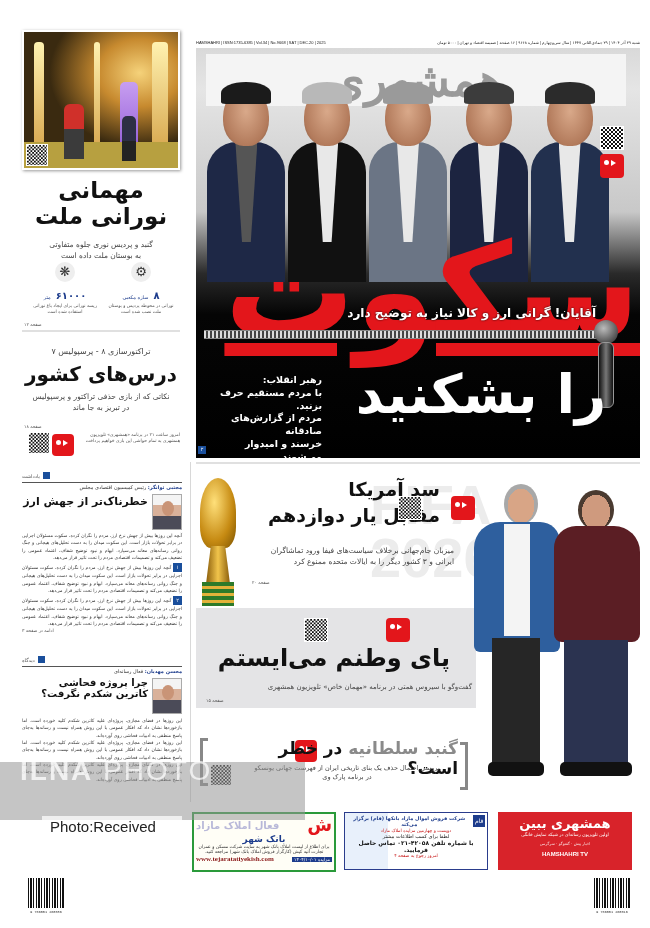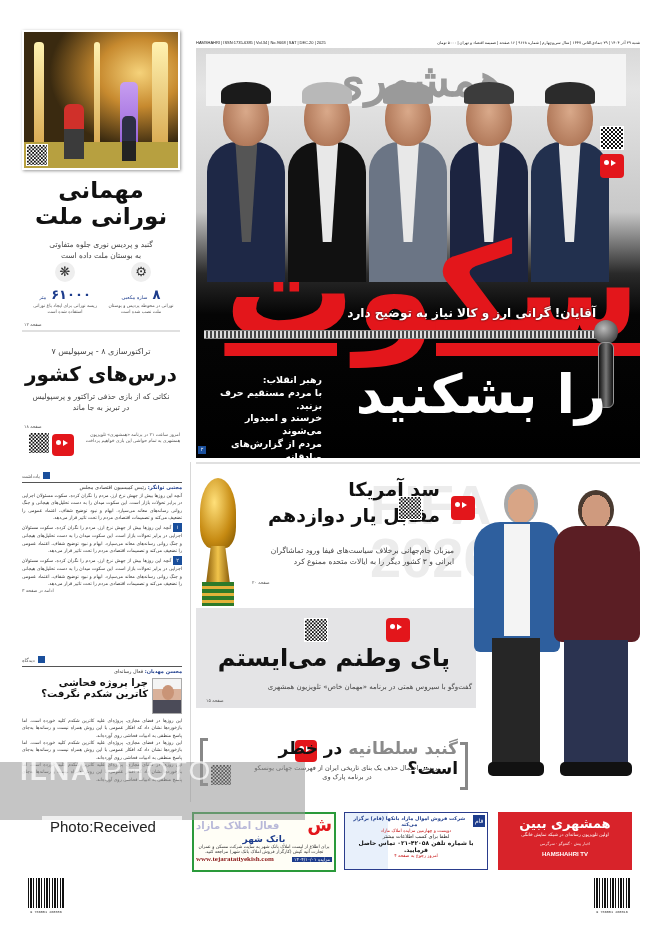--- a/index.html
+++ b/index.html
@@ -41,21 +41,21 @@
   .photo-lights .man1 { position: absolute; left: 40px; top: 72px; width: 20px; height: 55px; background: linear-gradient(180deg, #d0302a 0 45%, #3b3b3b 45%); border-radius: 6px 6px 0 0; }
   .photo-lights .man2 { position: absolute; left: 98px; top: 84px; width: 14px; height: 45px; background: linear-gradient(180deg, #2d2f45 0 55%, #232323 55%); border-radius: 5px 5px 0 0; }
   .qr-small { width: 22px; height: 22px; background: repeating-conic-gradient(#111 0 25%, #fff 0 50%) 0 0/3.5px 3.5px; border: 1px solid #fff; }
 
   .title-black { font-weight: bold; color: #111; direction: rtl; text-align: center; line-height: 1.05; }
   .small-gray { font-size: 7.5px; color: #444; direction: rtl; text-align: center; line-height: 1.45; }
   .tiny { font-size: 4.5px; color: #555; direction: rtl; line-height: 1.4; }
 
   .stat { position: absolute; width: 74px; text-align: center; direction: rtl; }
   .stat .icon { width: 20px; height: 20px; margin: 0 auto 2px; border-radius: 50%; background: #eee; font-size: 13px; line-height: 20px; color: #333; }
-  .stat .num { font-size: 13px; font-weight: bold; color: #1d3c8c; }
+  .stat .num { font-size: 10px; font-weight: bold; color: #1d3c8c; }
   .stat .unit { font-size: 5px; color: #1d3c8c; }
 
   .divider-h { height: 2px; background: #e0e0e0; }
 
   
   .tv { display: inline-block; width: 20px; height: 20px; background: #e3161b; border-radius: 4px; position: relative; }
   .tv::before { content: ""; position: absolute; left: 4px; top: 6px; width: 5px; height: 5px; background: #fff; border-radius: 50%; }
   .tv::after { content: ""; position: absolute; left: 11px; top: 6px; width: 0; height: 0; border-left: 5px solid #fff; border-top: 3px solid transparent; border-bottom: 3px solid transparent; }
 
   
@@ -146,22 +146,22 @@
   <div class="abs zipper"></div>
   <div class="abs zip-pull">
       <div class="knob"></div>
       <div class="tab"></div>
     </div>
   <div class="abs big-white">را بشکنید</div>
 
   <div class="abs leader-quote">
     <div>رهبر انقلاب:</div>
     <div>با مردم مستقیم حرف بزنید.</div>
+    <div>مردم از گزارش‌های صادقانه</div>
     <div>خرسند و امیدوار می‌شوند</div>
-    <div>مردم از گزارش‌های صادقانه</div>
   </div>
   <div class="abs page-num-hero">۲</div>
 </div>
 
 
 <div class="abs photo-lights">
   <div class="tree" style="left:10px;"></div>
   <div class="tree" style="left:128px;width:16px;"></div>
   <div class="tree" style="left:70px;width:6px;"></div>
   <div class="purple"></div>
@@ -203,20 +203,24 @@
 <div class="abs tv" style="left:52px;top:432px;width:22px;height:22px;"></div>
 <div class="abs tiny" style="left:80px;top:432px;width:100px;text-align:right;">امروز ساعت ۲۱ در برنامه «همشهری» تلویزیون همشهری به تمام حواشی این بازی خواهیم پرداخت</div>
 
 
 <div class="abs opinion" style="top:472px;">
   <div class="sect-tag">
       <span class="sq"></span>
       <span>یادداشت</span>
     </div>
   <div class="author-line" style="margin-top:3px;"><b>مجتبی توانگر:</b> <span>رئیس کمیسیون اقتصادی مجلس</span></div>
+  <div style="display:flex;justify-content:space-between;margin-top:4px;direction:rtl;">
+    <div class="headshot"></div>
+    <div class="title-black" style="font-size:11px;flex:1;padding-right:4px;text-align:right;margin-top:2px;">خطرناک‌تر از جهش ارز</div>
+  </div>
   <div class="body-text" style="margin-top:2px;">آنچه این روزها بیش از جهش نرخ ارز، مردم را نگران کرده، سکوت مسئولان اجرایی در برابر تحولات بازار است. این سکوت میدان را به دست تحلیل‌های هیجانی و جنگ روانی رسانه‌های معاند می‌سپارد. ابهام و نبود توضیح شفاف، اعتماد عمومی را تضعیف می‌کند و تصمیمات اقتصادی مردم را تحت تاثیر قرار می‌دهد.</div>
   <div class="body-text" style="margin-top:2px;"><span class="num-box">۱</span> <span>آنچه این روزها بیش از جهش نرخ ارز، مردم را نگران کرده، سکوت مسئولان اجرایی در برابر تحولات بازار است. این سکوت میدان را به دست تحلیل‌های هیجانی و جنگ روانی رسانه‌های معاند می‌سپارد. ابهام و نبود توضیح شفاف، اعتماد عمومی را تضعیف می‌کند و تصمیمات اقتصادی مردم را تحت تاثیر قرار می‌دهد.</span></div>
   <div class="body-text" style="margin-top:2px;"><span class="num-box">۲</span> <span>آنچه این روزها بیش از جهش نرخ ارز، مردم را نگران کرده، سکوت مسئولان اجرایی در برابر تحولات بازار است. این سکوت میدان را به دست تحلیل‌های هیجانی و جنگ روانی رسانه‌های معاند می‌سپارد. ابهام و نبود توضیح شفاف، اعتماد عمومی را تضعیف می‌کند و تصمیمات اقتصادی مردم را تحت تاثیر قرار می‌دهد.</span></div>
   <div class="tiny" style="text-align:left;margin-top:1px;">ادامه در صفحه ۳</div>
 </div>
 
 
 <div class="abs opinion" style="top:656px;">
   <div class="sect-tag">
       <span class="sq"></span>

